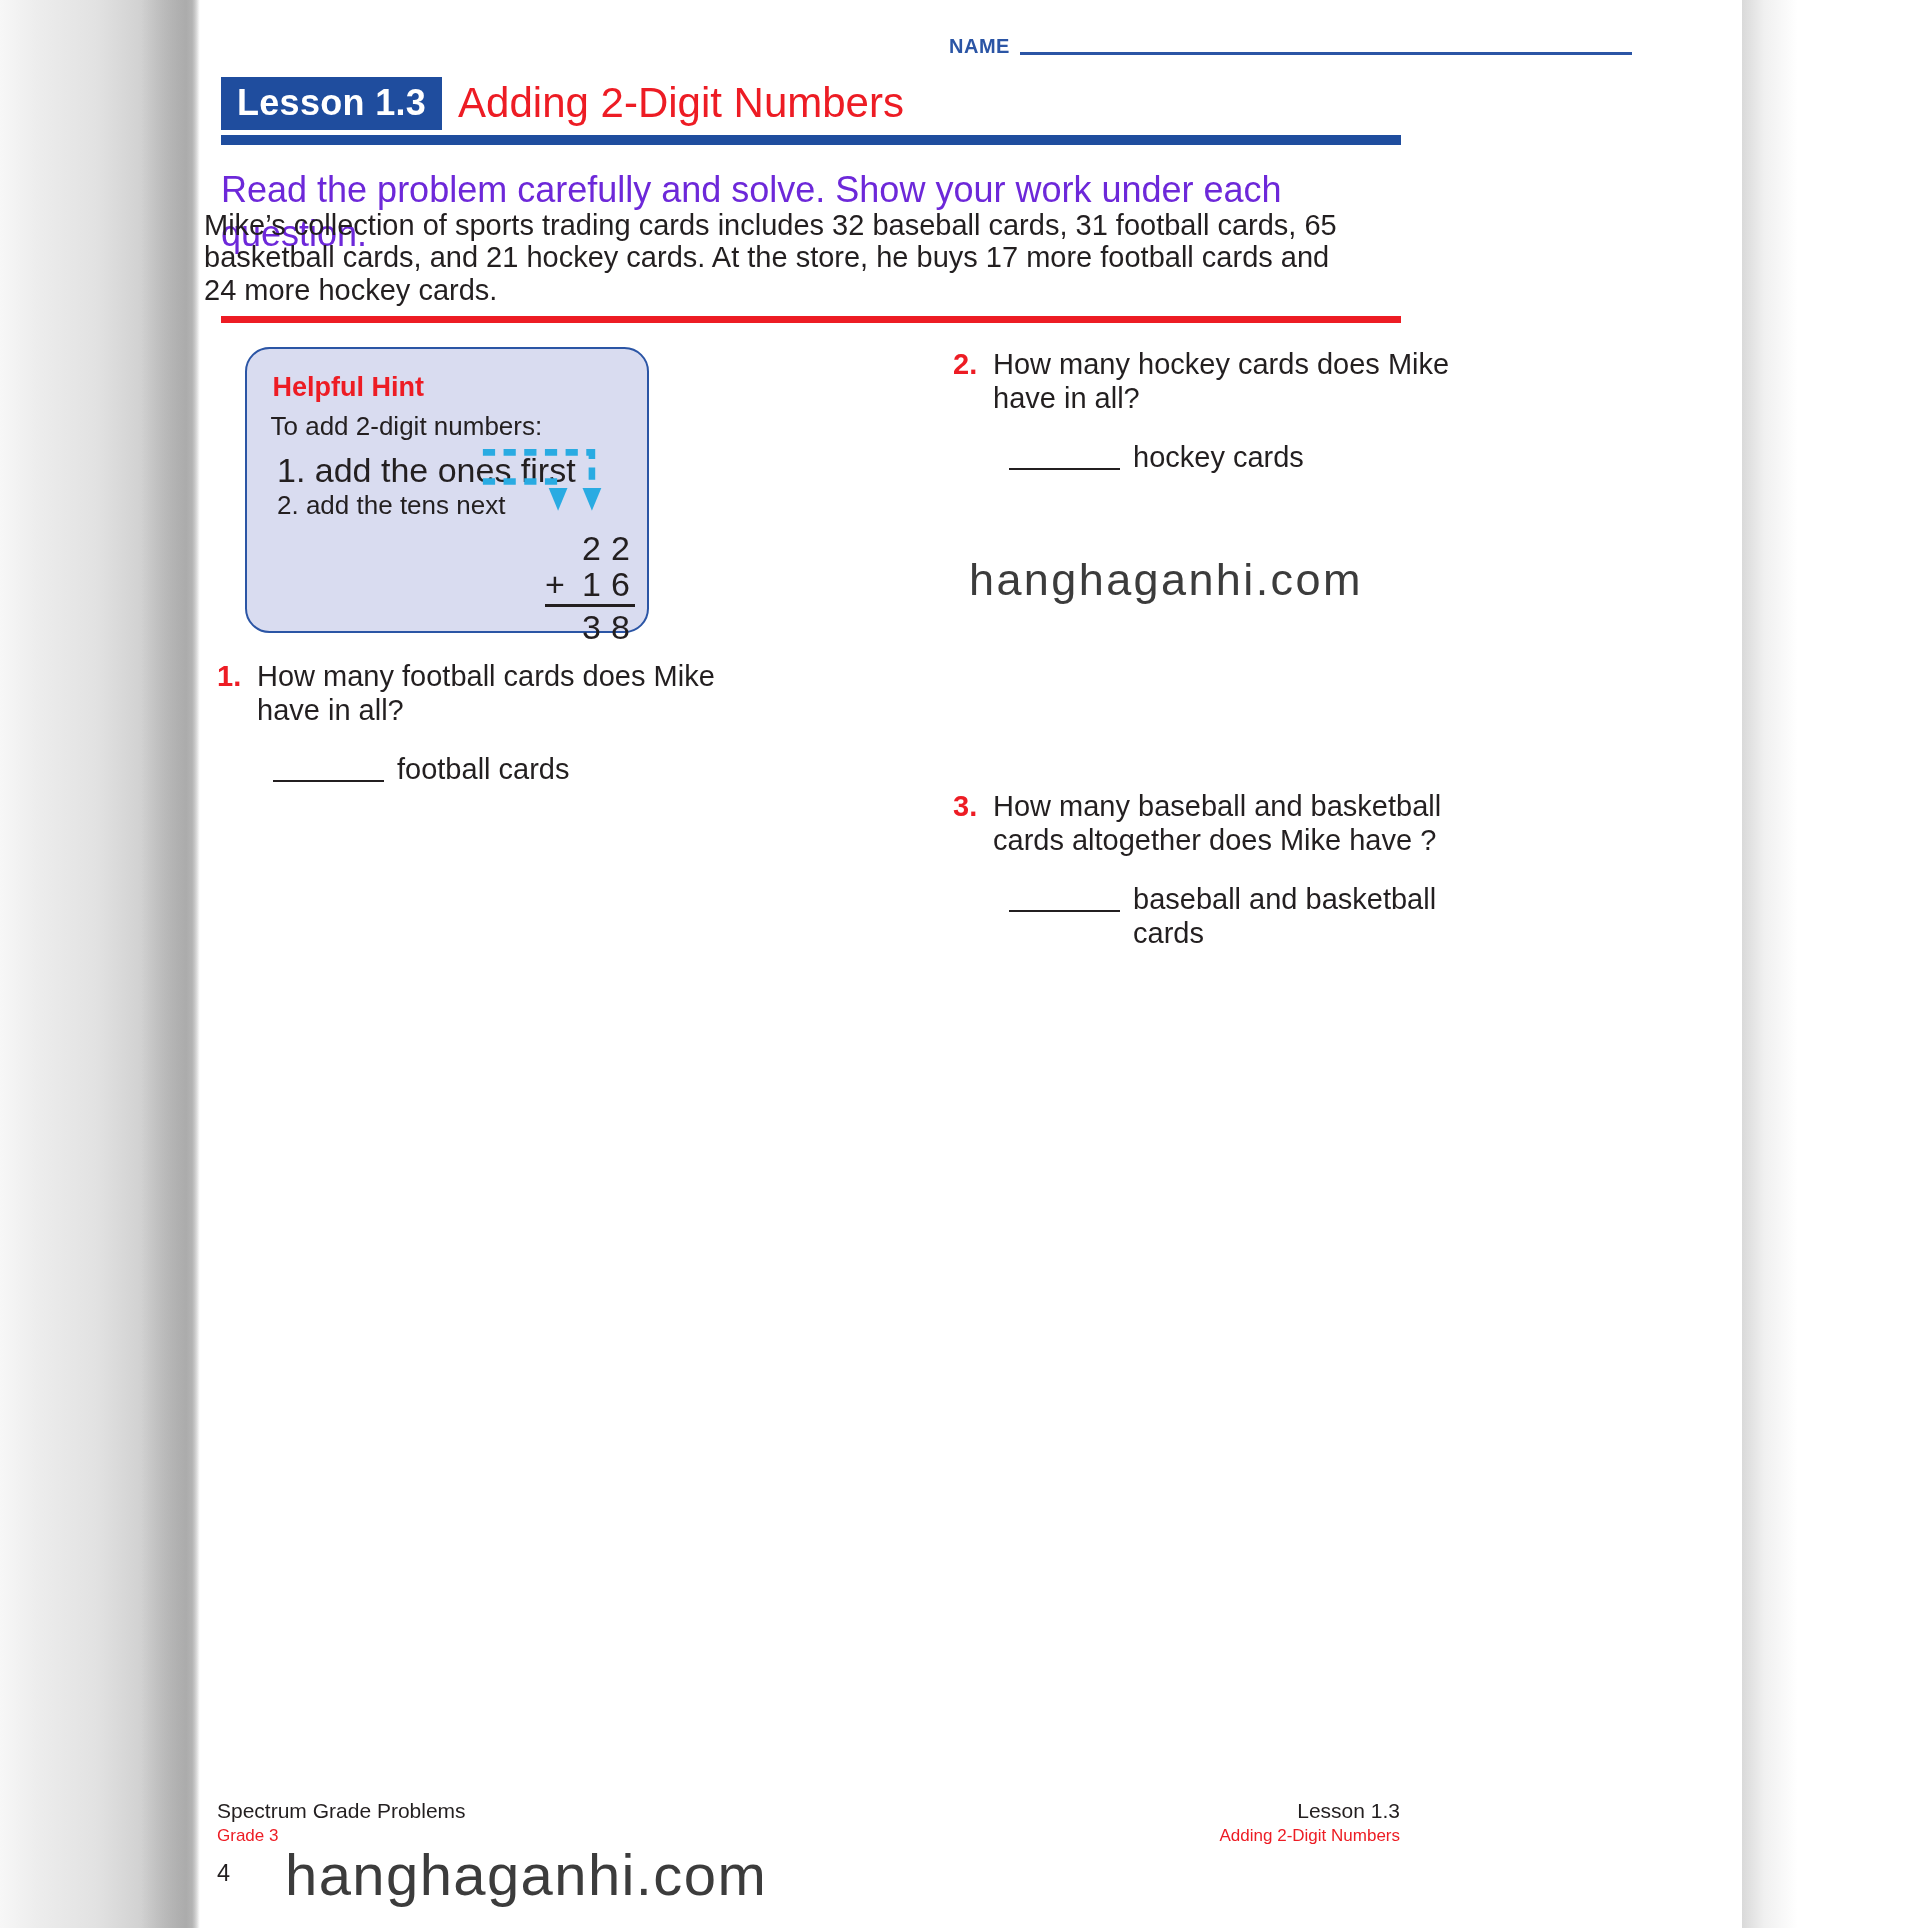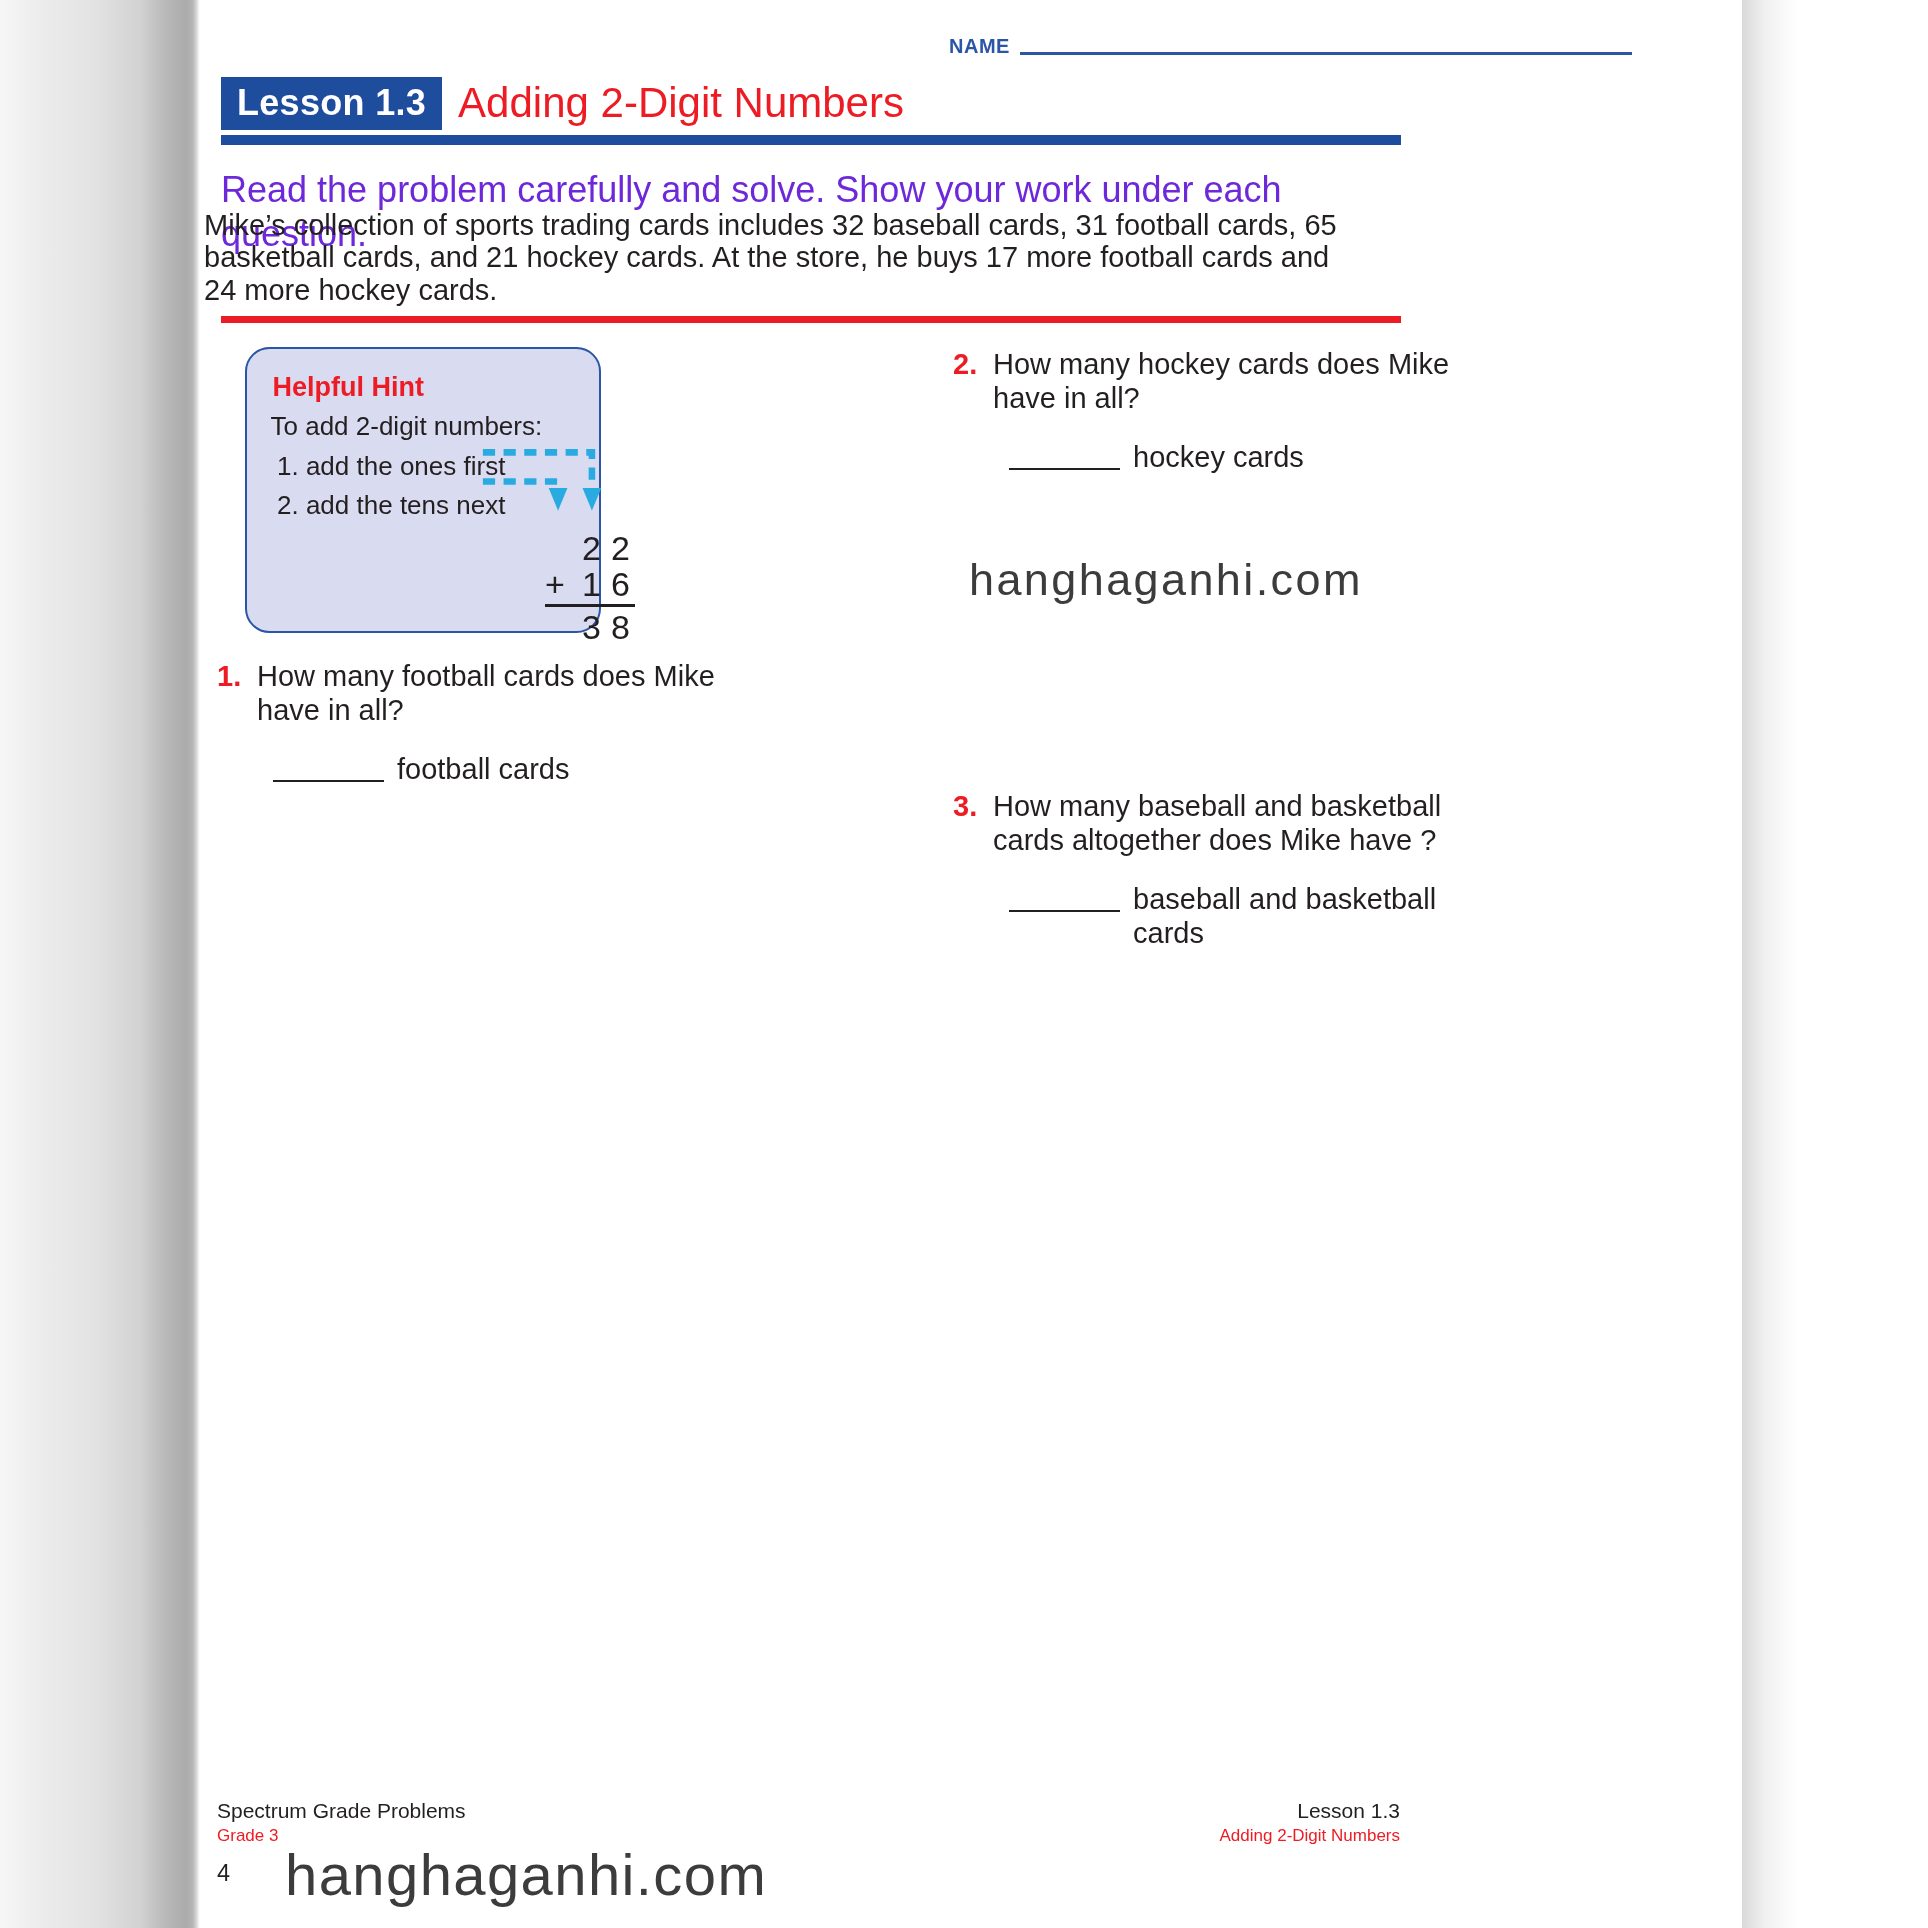--- a/index.html
+++ b/index.html
@@ -152,21 +152,21 @@
     width: 1180px;
     height: 6.6px;
     background: #ed1c24;
   }
 
   
   .hint-box {
     position: absolute;
     left: 45px;
     top: 347px;
-    width: 356px;
+    width: 404px;
     height: 286px;
     background: #d9dcf0;
     border: 2.8px solid #2b55a5;
     border-radius: 24.5px;
     box-sizing: border-box;
   }
   .hint-title {
     position: absolute;
     left: 25.4px;
     top: 22.6px;
@@ -181,21 +181,21 @@
     top: 62px;
     color: #231f20;
     font-size: 26px;
     font-family: "Liberation Sans", sans-serif;
   }
   .hint-step-1 {
     position: absolute;
     left: 30px;
     top: 102px;
     color: #231f20;
-    font-size: 26px;
+    font-size: 34px;
     font-family: "Liberation Sans", sans-serif;
   }
   .hint-step-2 {
     position: absolute;
     left: 30px;
     top: 141px;
     color: #231f20;
     font-size: 26px;
     font-family: "Liberation Sans", sans-serif;
   }

